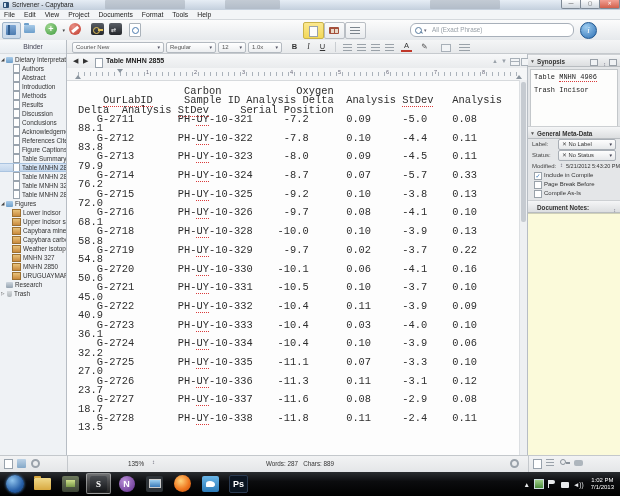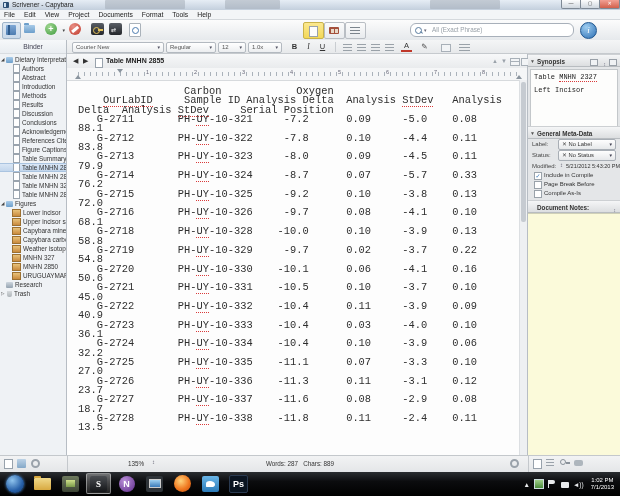--- a/index.html
+++ b/index.html
@@ -482,22 +482,22 @@
 
   <div class="abs" id="inspector">
     <div class="insp-hdr">
       <span class="tri">▼</span>
       <span>Synopsis</span>
       <span class="insp-minibox" style="right:22px;"></span>
       <span class="insp-mini" style="right:14px;">↕</span>
       <span class="insp-minibox" style="right:3px;"></span>
     </div>
     <div id="syn-card">
-      <div id="syn-title">Table <span class="sq">MNHN 2327</span></div>
-      <div id="syn-text">Left Incisor</div>
+      <div id="syn-title">Table <span class="sq">MNHN 4906</span></div>
+      <div id="syn-text">Trash Incisor</div>
     </div>
     <div class="insp-hdr" style="position:absolute;top:72px;width:100%;">
       <span class="tri">▼</span>
       <span>General Meta-Data</span>
     </div>
     <div id="meta-body">
       <div class="meta-row">
         <span class="meta-lab">Label:</span>
         <span class="dropdown">
           <span class="dtxt"><span>✕</span> <span>No Label</span></span>

